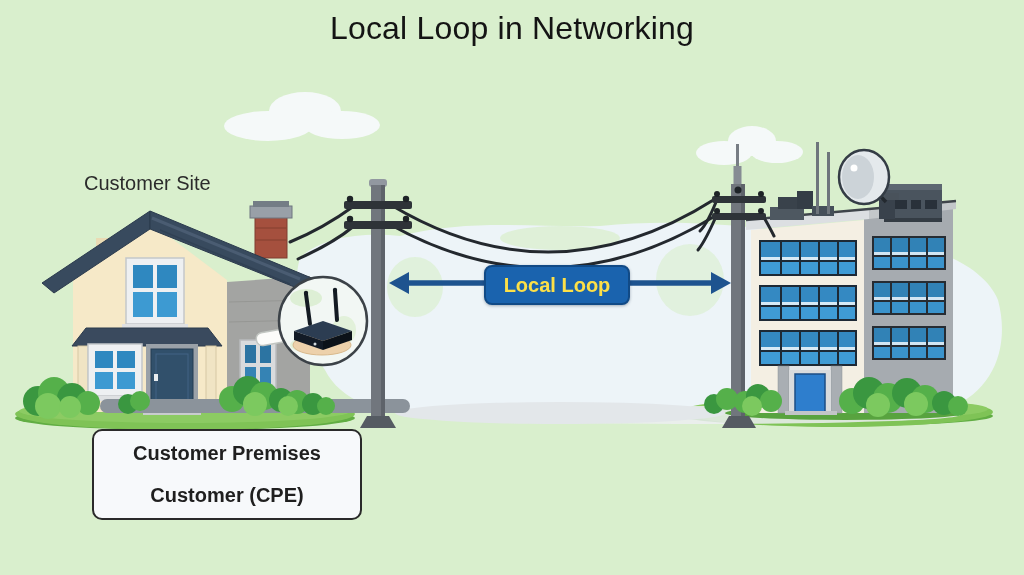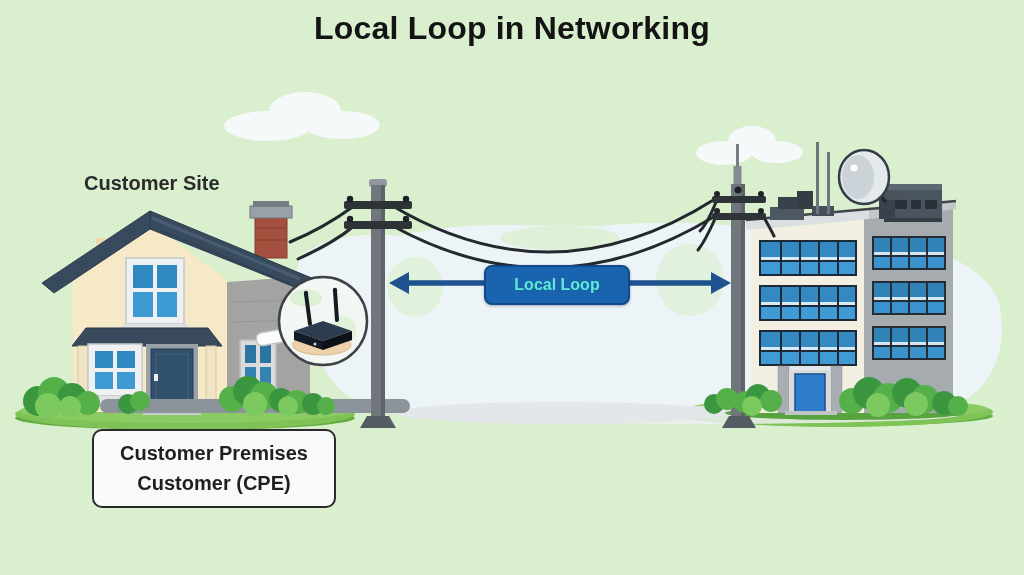--- a/index.html
+++ b/index.html
@@ -4,37 +4,37 @@
 <style>
   html,body{margin:0;padding:0;}
   .scene{
     position:relative;width:1024px;height:575px;overflow:hidden;
     background:var(--background,#d9efcd);
     font-family:"Liberation Sans", sans-serif;
   }
   .scene svg{position:absolute;inset:0;display:block;}
   .title{
     position:absolute;left:0;right:0;top:10px;margin:0;text-align:center;
-    font-size:32px;font-weight:bold;color:#141414;letter-spacing:.2px;
+    font-size:32px;font-weight:normal;color:#141414;letter-spacing:.2px;
   }
   .site-label{
-    position:absolute;font-size:20px;font-weight:bold;color:#2b2b2b;white-space:nowrap;
+    position:absolute;font-size:20px;font-weight:normal;color:#2b2b2b;white-space:nowrap;
   }
   .customer-site{left:84px;top:172px;}
   .central-office{left:775px;top:437px;}
   .badge{
     position:absolute;left:484px;top:265px;width:142px;height:36px;
     display:flex;align-items:center;justify-content:center;
     background:var(--badge-blue,#1a63ae);border:2px solid var(--badge-border,#114a86);
-    border-radius:8px;color:#5eead4;font-size:16px;font-weight:bold;
+    border-radius:8px;color:#fde047;font-size:20px;font-weight:bold;
     box-shadow:0 1px 3px rgba(20,40,70,.35);
   }
   .cpe-box{
-    position:absolute;left:92px;top:429px;width:238px;padding:10px 1px;
-    display:flex;flex-direction:column;align-items:center;justify-content:center;gap:5px;
+    position:absolute;left:92px;top:429px;width:238px;padding:10px 14px;
+    display:flex;flex-direction:column;align-items:center;justify-content:center;gap:17px;
     background:#f7f9fb;border:2px solid #2a2a2a;border-radius:10px;
     font-size:20px;font-weight:bold;color:#1f1f1f;text-align:center;line-height:1.25;
   }
   .arrow-line{stroke:var(--arrow-blue,#1e538f);}
   .arrow-head{fill:var(--arrow-blue,#1e538f);}
 </style>
 </head>
 <body>
 
 <div class="scene">

